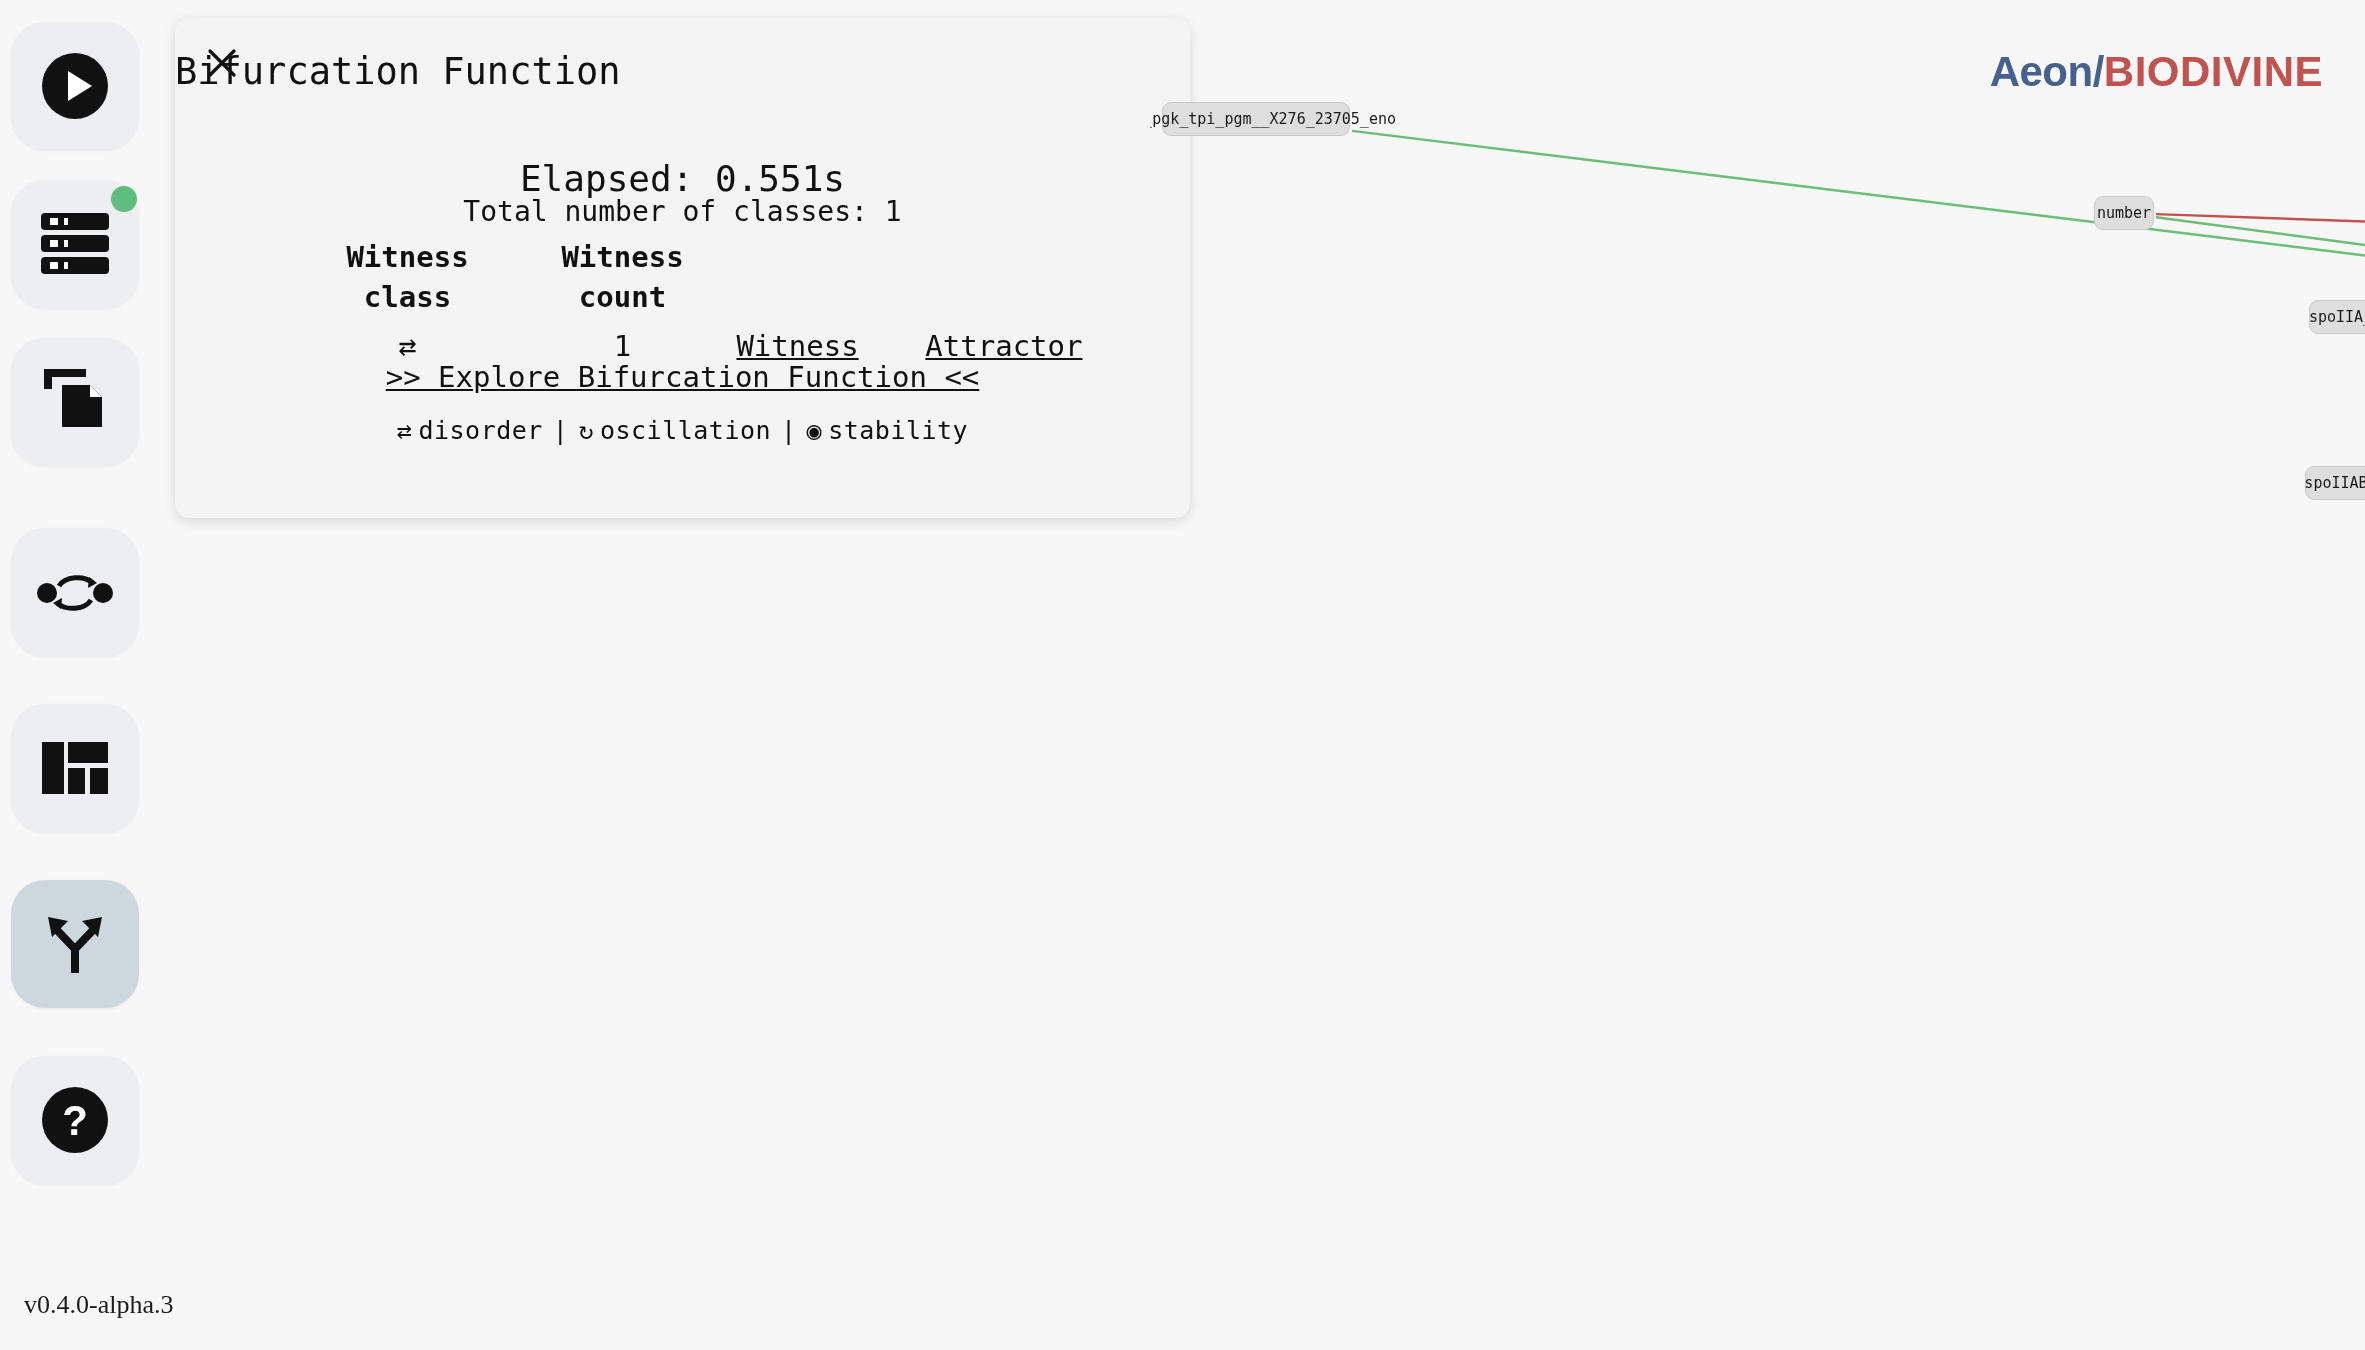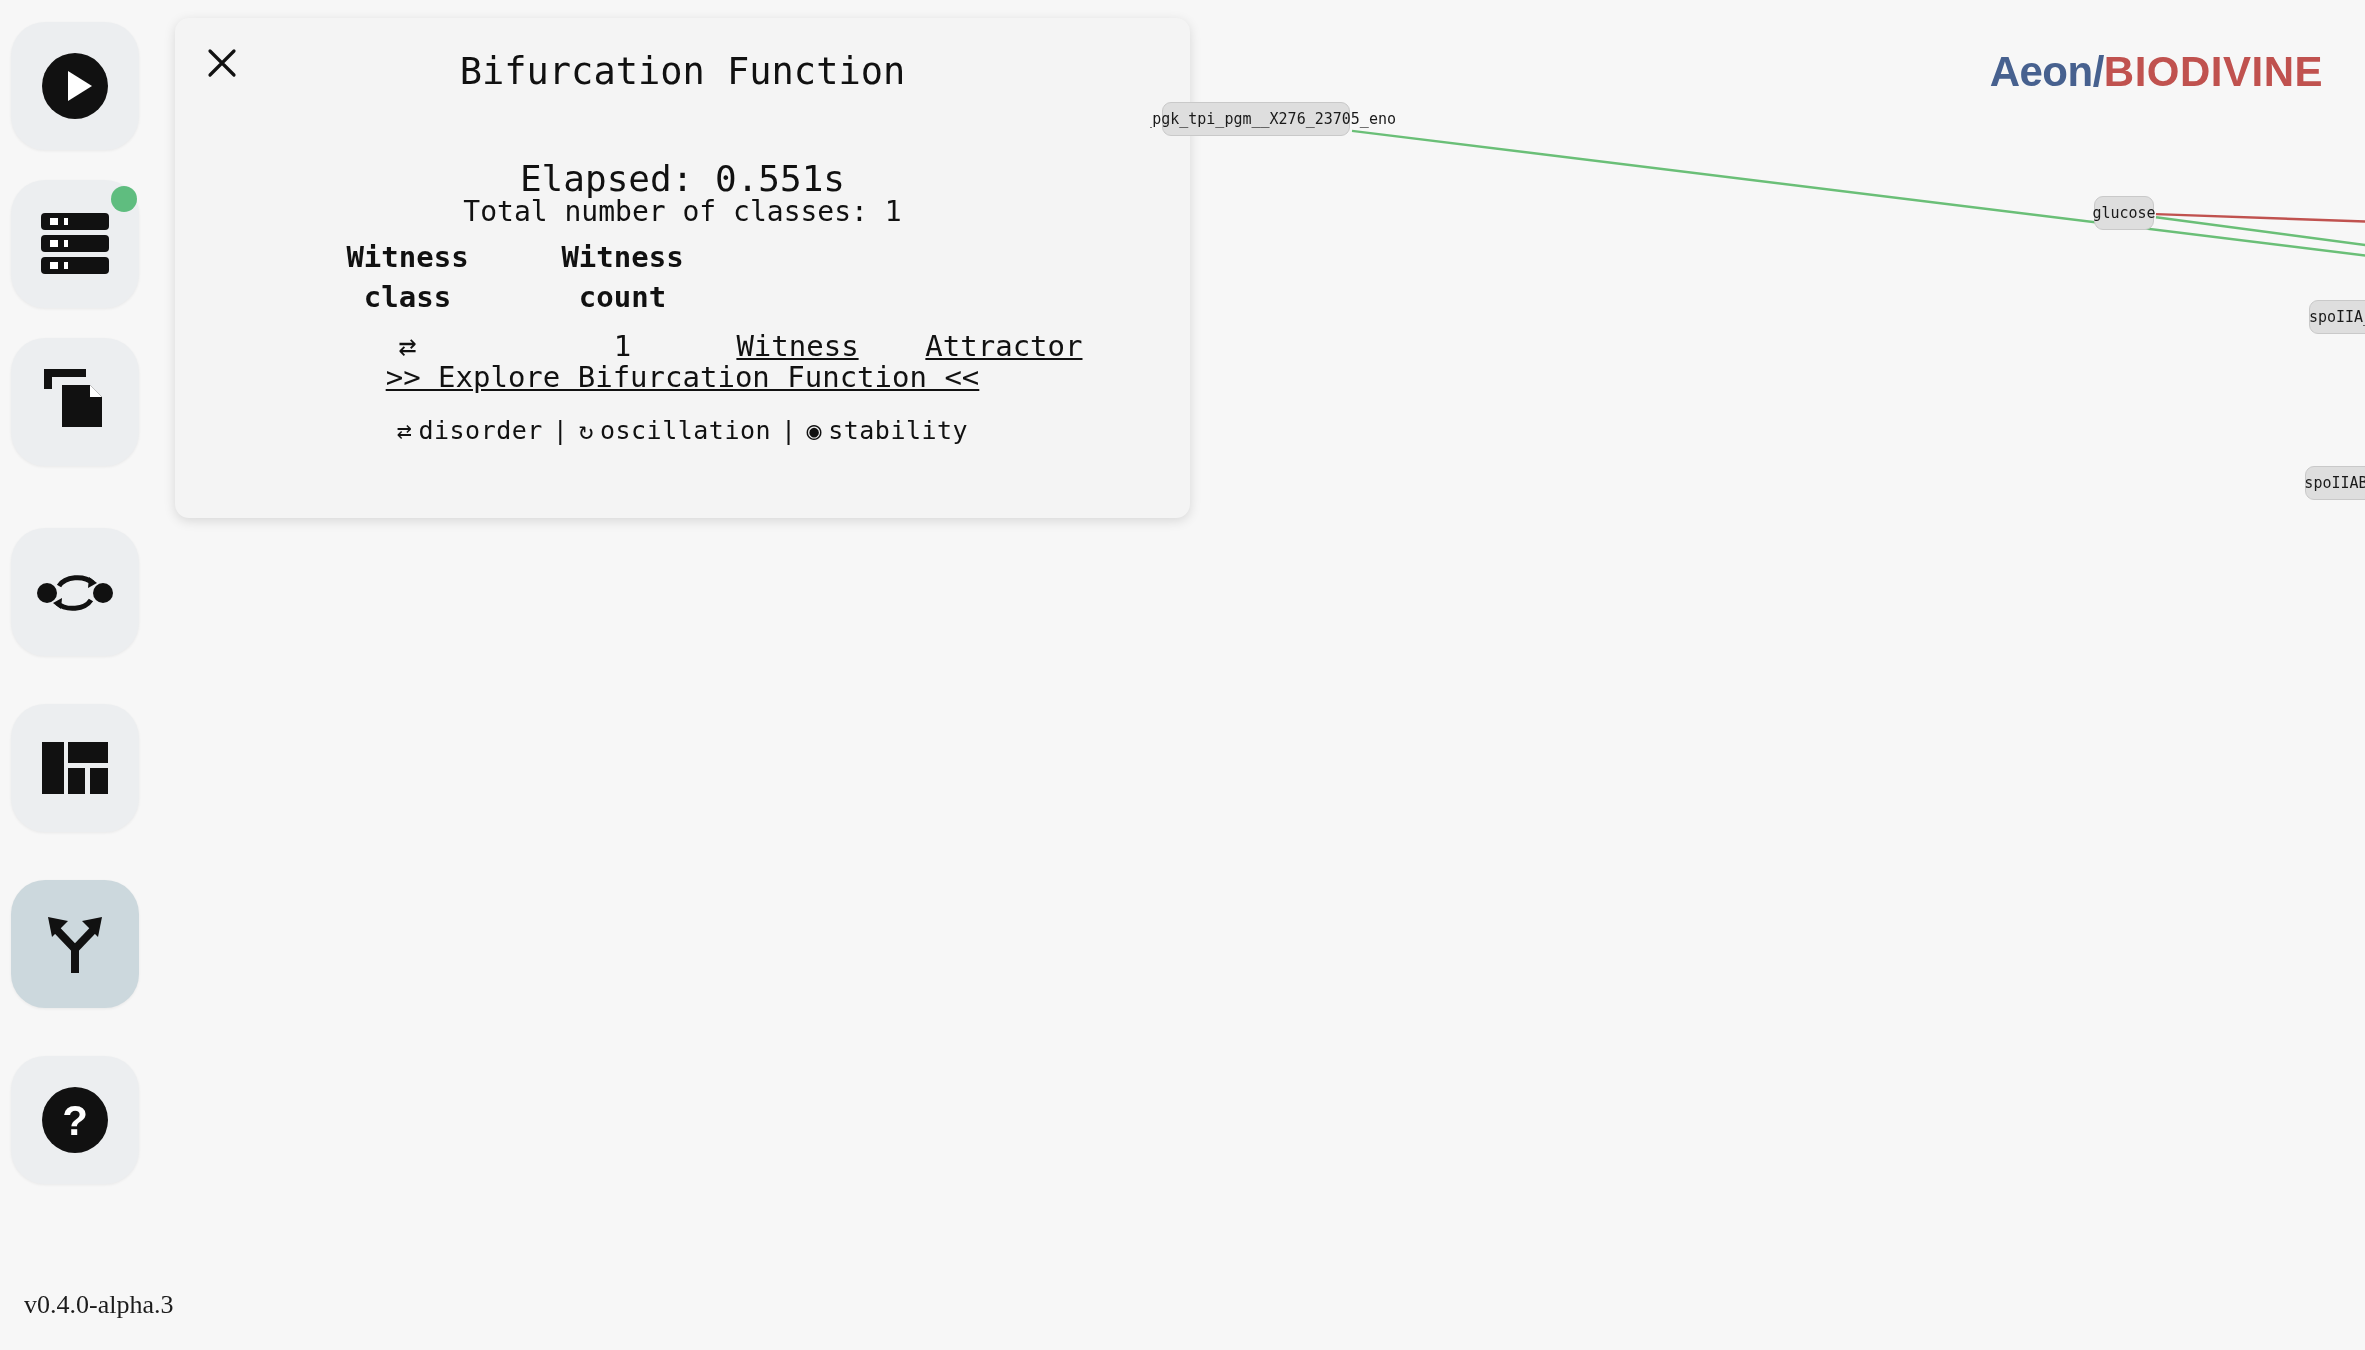--- a/index.html
+++ b/index.html
@@ -71,21 +71,21 @@
     box-sizing: border-box;
   }
   #panel-close {
     position: absolute; left: 24px; top: 22px;
     width: 46px; height: 46px;
     display: flex; align-items: center; justify-content: center;
     cursor: pointer;
   }
   #panel-title {
     position: absolute; left: 0; right: 0; top: 32px;
-    text-align: center;
+    text-align: left;
     font-size: 37px;
     font-family: "DejaVu Sans Mono", "Liberation Mono", monospace;
   }
   #panel-elapsed {
     position: absolute; left: 0; right: 0; top: 140px;
     text-align: center; font-size: 36px;
   }
   #panel-total {
     position: absolute; left: 0; right: 0; top: 177px;
     text-align: center; font-size: 28px;
@@ -342,19 +342,19 @@
           <line x1="1622.75" y1="648" x2="1615.25" y2="642" stroke="#6abf77" stroke-width="2.4" marker-end="url(#arrow-green)"></line>
           <line x1="1656" y1="552" x2="1656" y2="552" stroke="#6abf77" stroke-width="2.4" marker-end="url(#arrow-green)"></line>
           <line x1="1679" y1="562.0243902439024" x2="1649" y2="573.7317073170732" stroke="#6abf77" stroke-width="2.4" marker-end="url(#arrow-green)"></line>
           <line x1="1361" y1="490.50943396226415" x2="1464" y2="502.1698113207547" stroke="#6abf77" stroke-width="2.4" marker-end="url(#arrow-green)"></line>
           <line x1="1508" y1="435" x2="1508" y2="451" stroke="#c0524f" stroke-width="2.4" marker-end="url(#tee-red)"></line>
           <line x1="1233" y1="315.06779661016947" x2="1334" y2="309.93220338983053" stroke="#6abf77" stroke-width="2.4" marker-end="url(#arrow-green)"></line>
         </g>
     </svg>
     <div id="nodes-layer">
         <div class="gnode" style="left: 12px; top: 102px; width: 188px;">gap_pgk_tpi_pgm__X276_23705_eno</div>
-        <div class="gnode" style="left: 944px; top: 196px; width: 60px;">glucose</div>
+        <div class="gnode" style="left: 944px; top: 196px; width: 60px;">number</div>
         <div class="gnode" style="left: 1159px; top: 300px; width: 72px;">spoIIA_p</div>
         <div class="gnode" style="left: 1155px; top: 466px; width: 80px;">spoIIAB_p</div>
       </div>
   </div>
 
 </div>
 
 </body></html>

